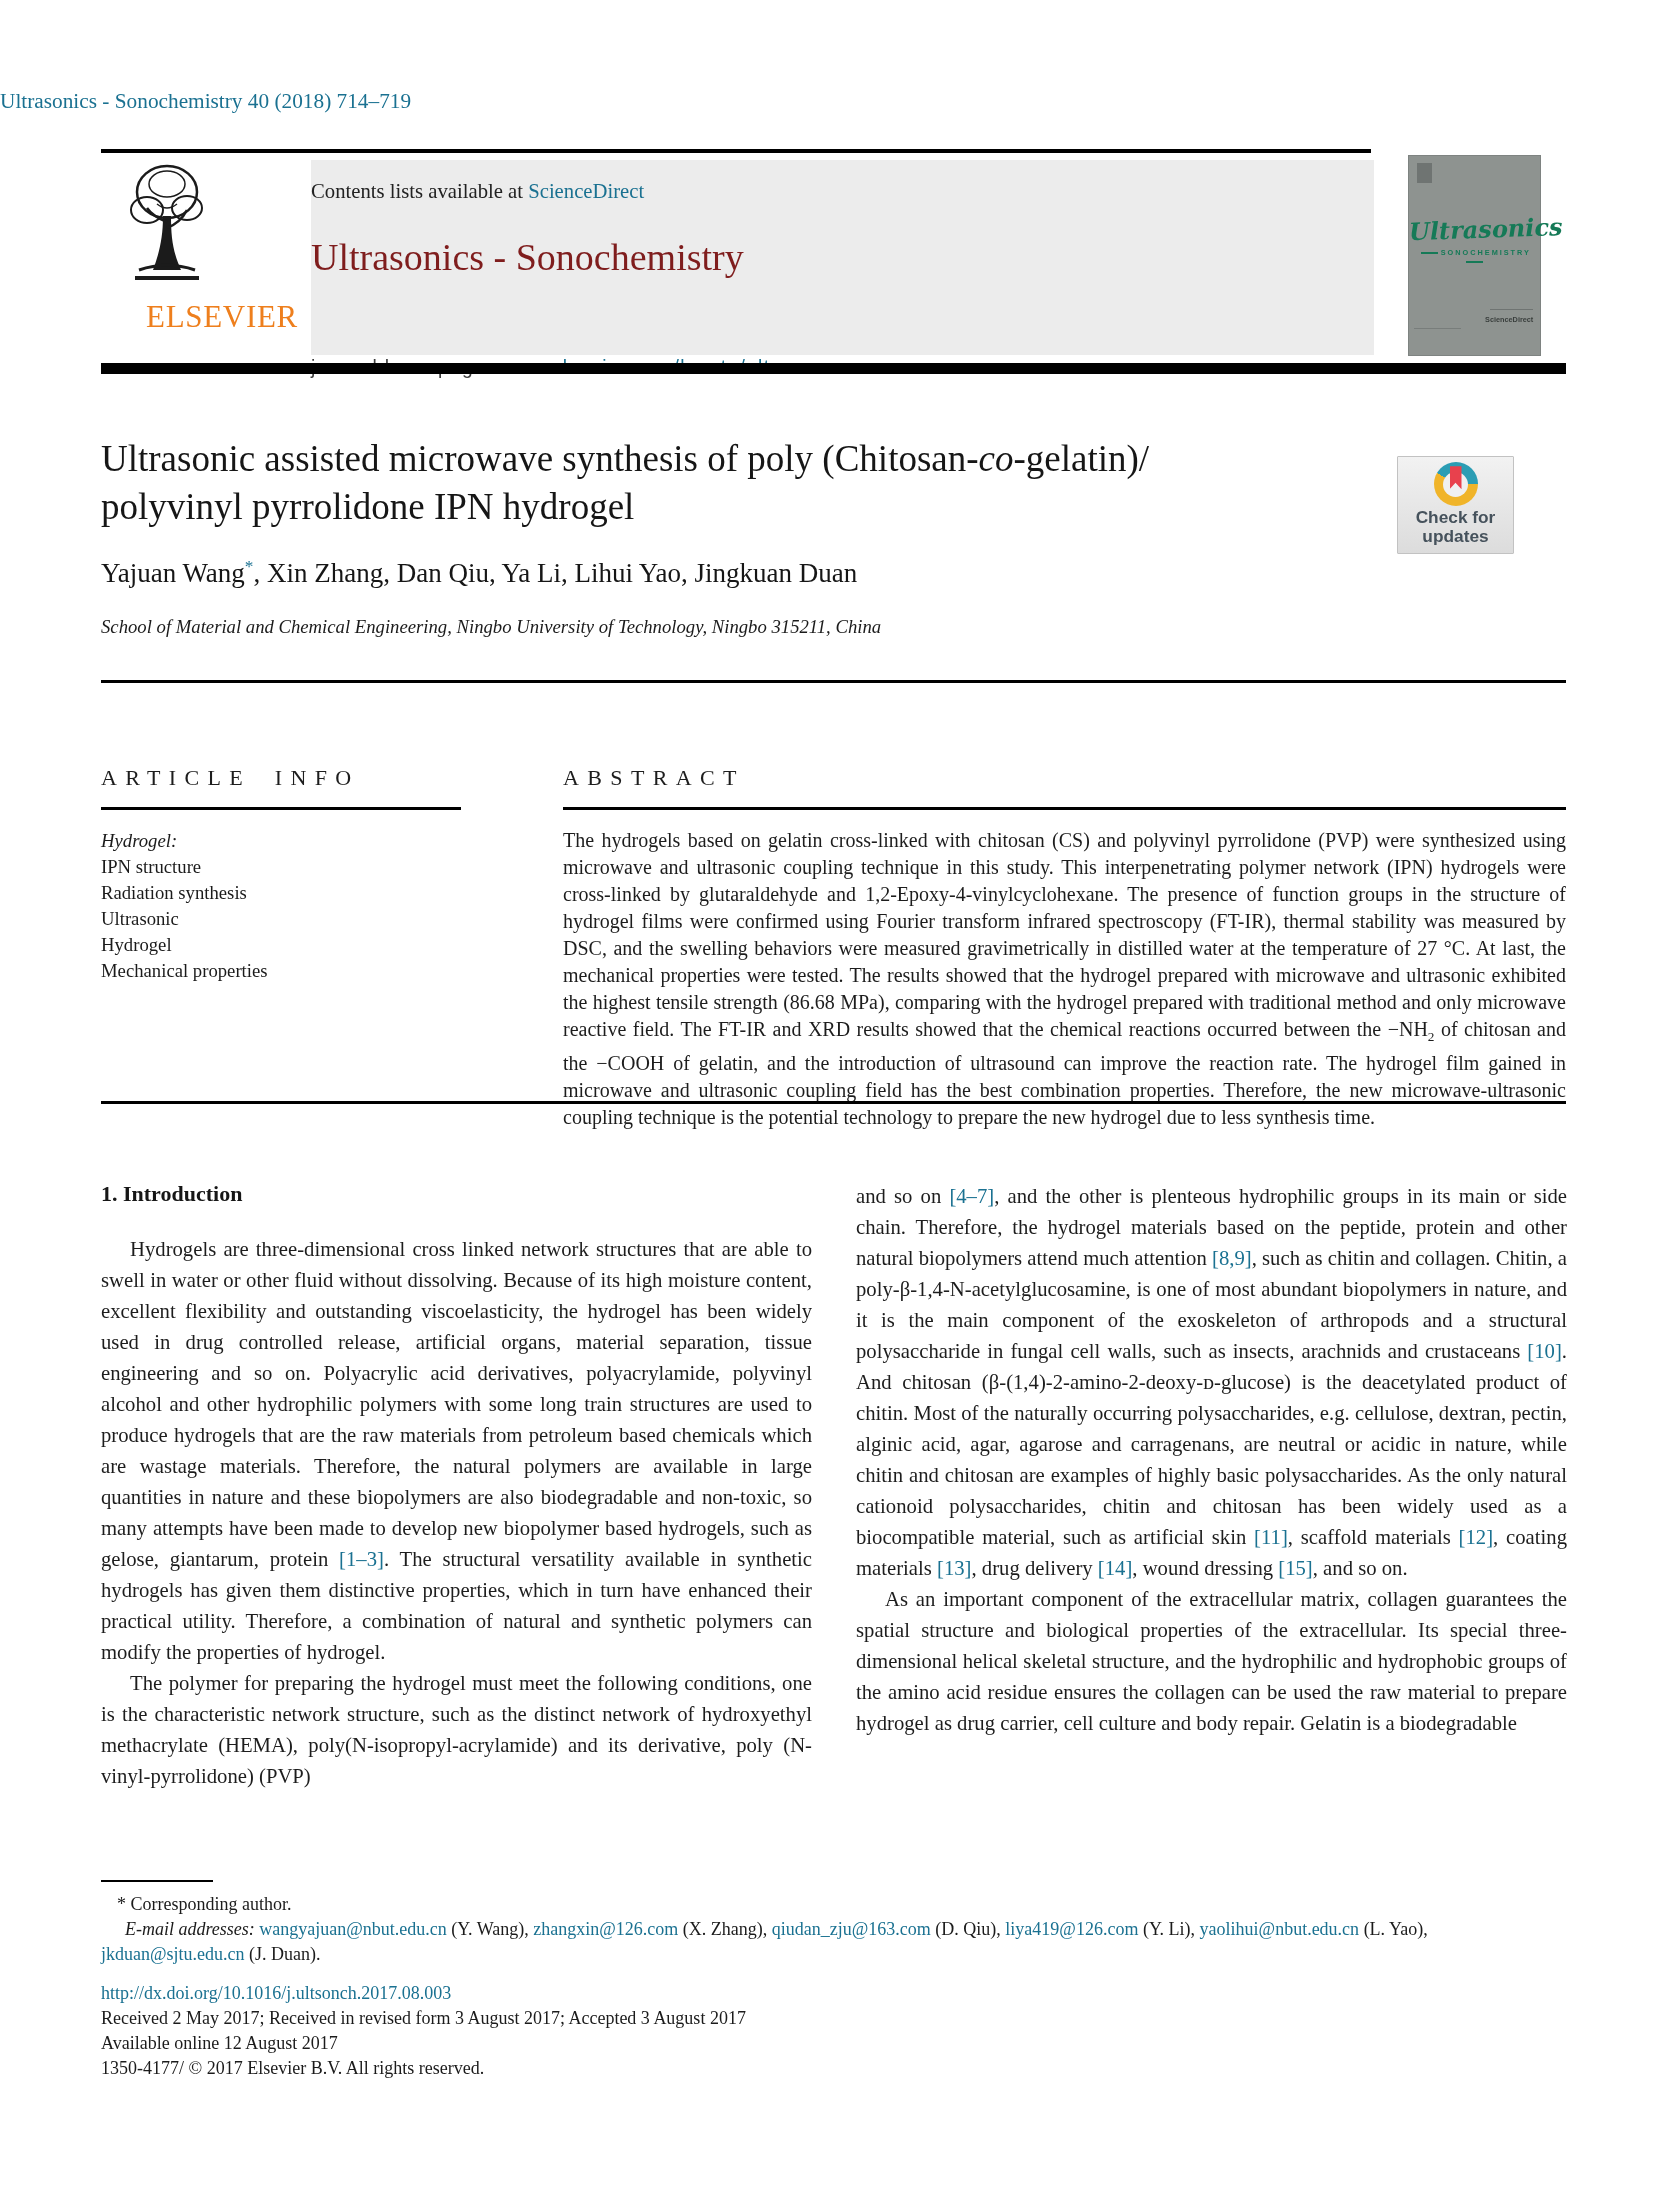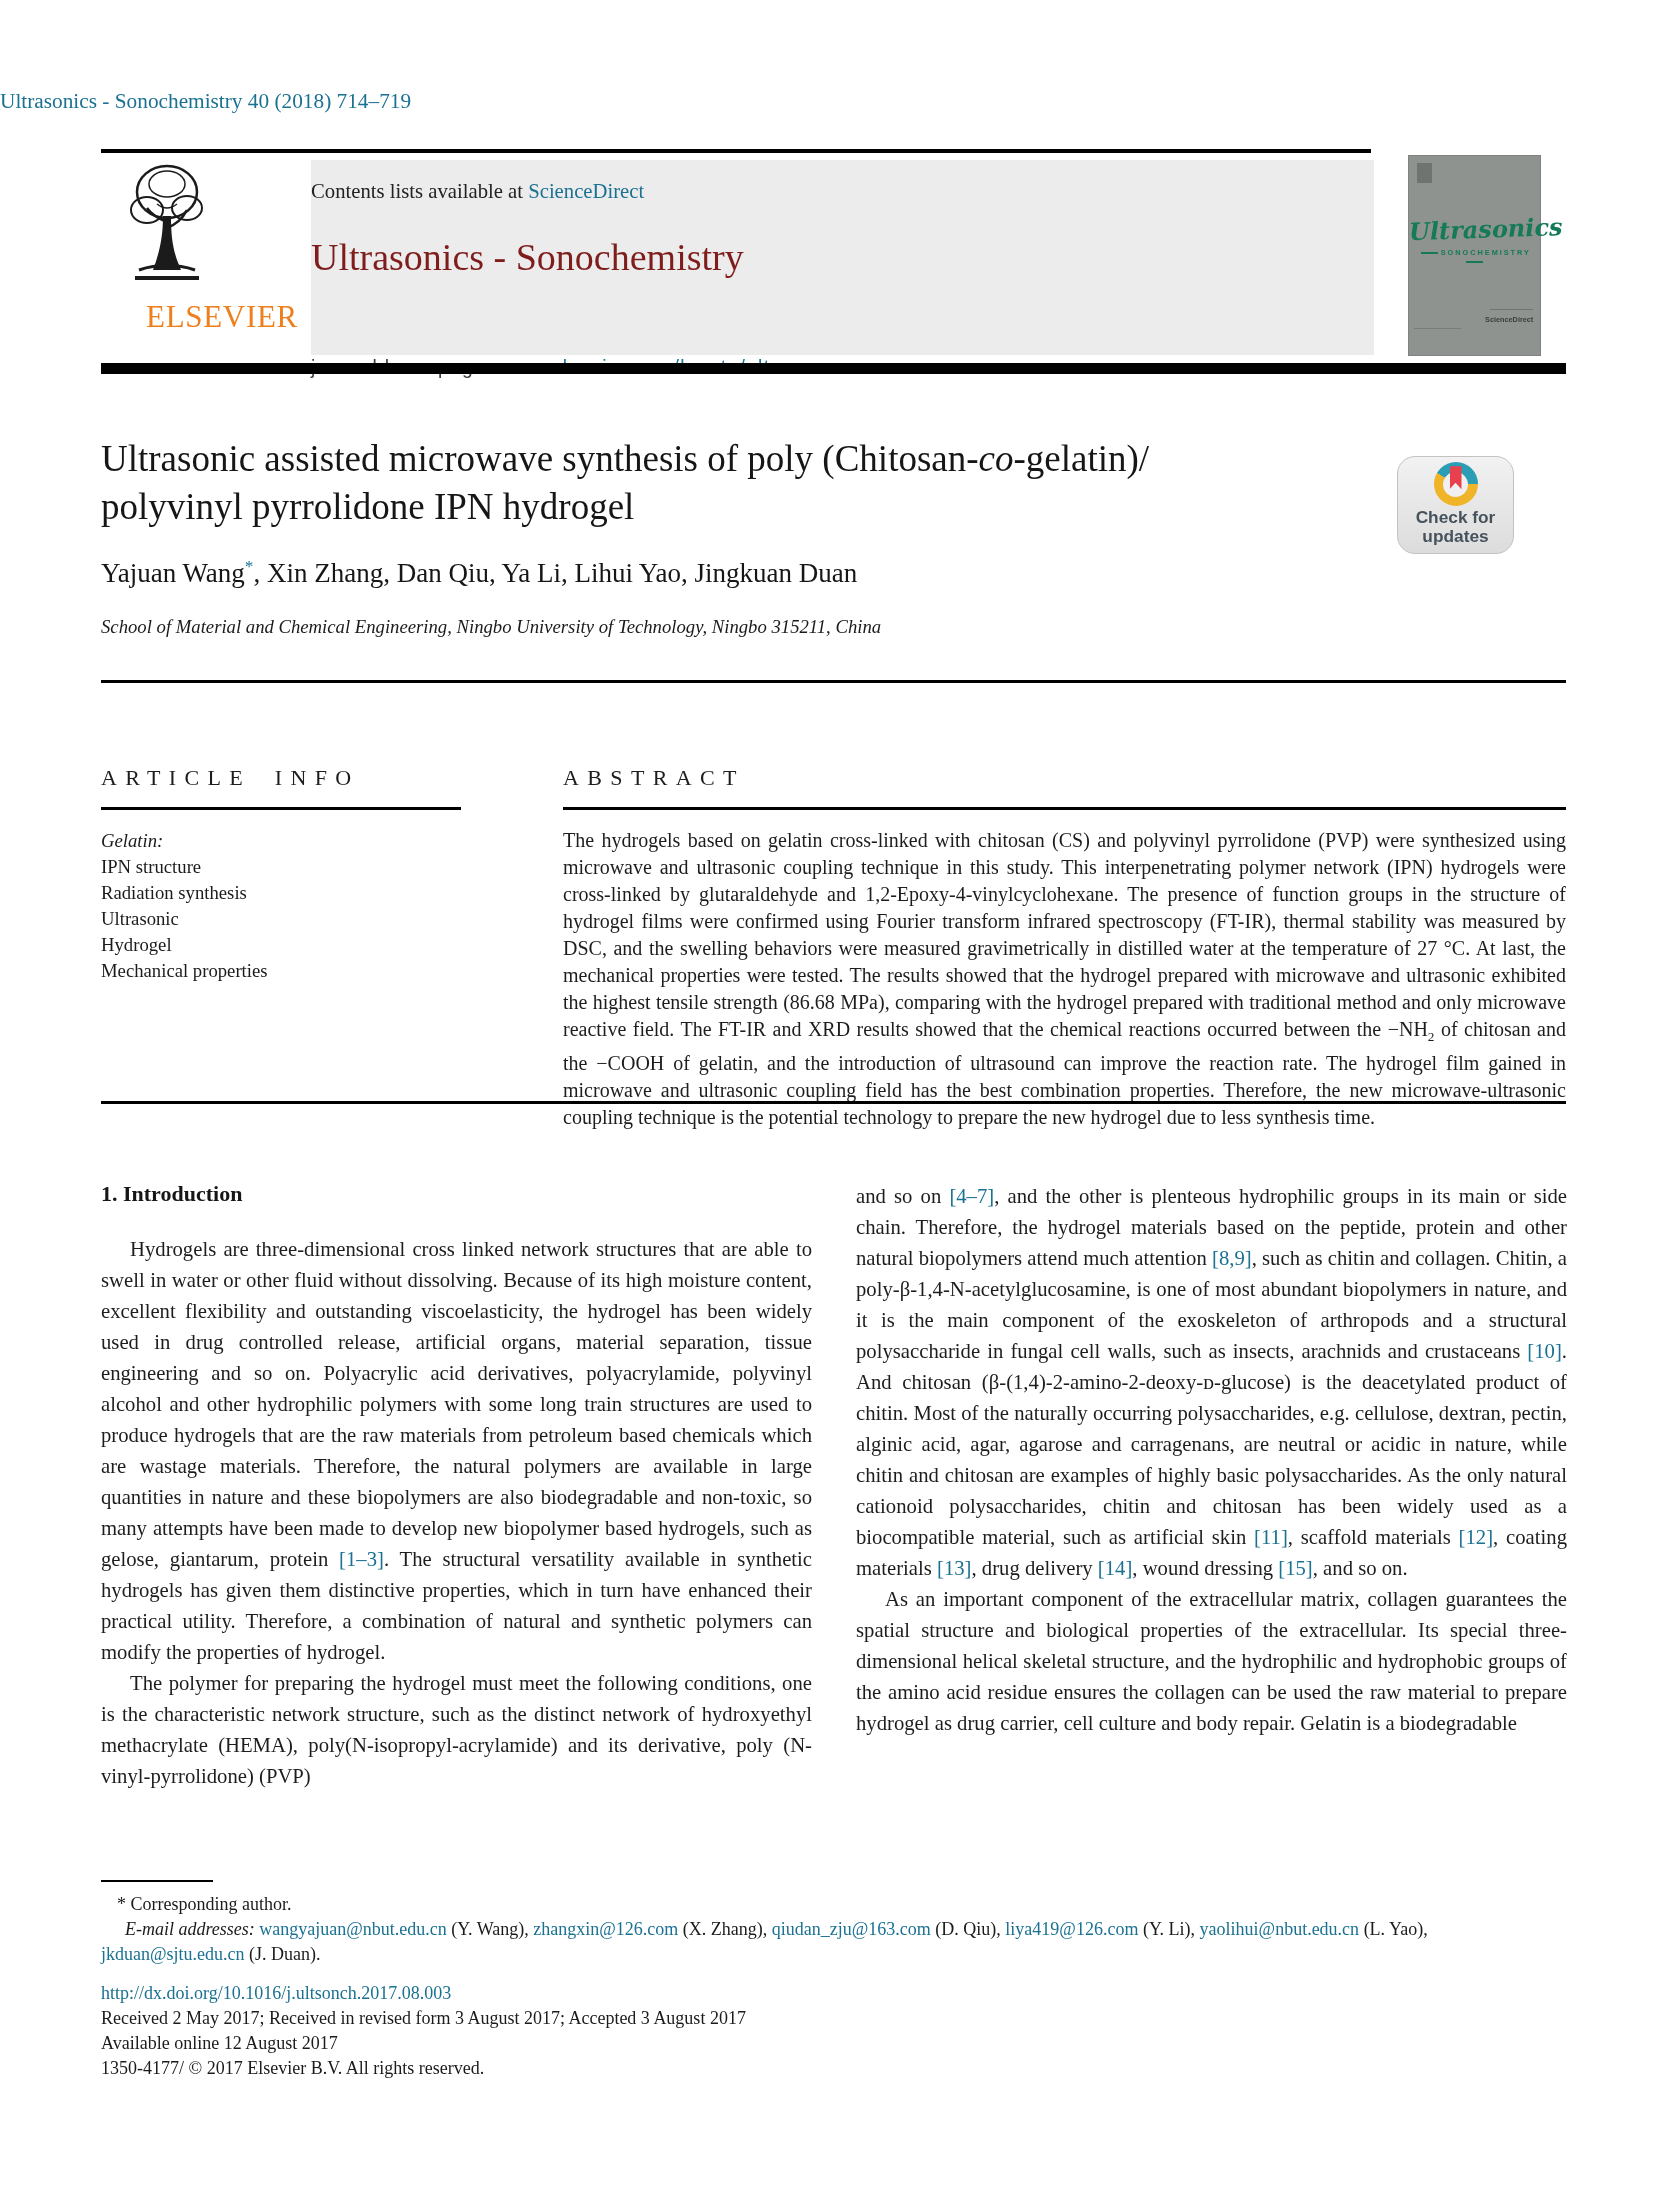--- a/index.html
+++ b/index.html
@@ -42,21 +42,21 @@
   .cover-sub:before,.cover-sub:after{content:"";display:inline-block;width:17.3px;height:1.3px;
              background:#157a57;vertical-align:middle;margin:0 2.7px;}
   .cover-sd{position:absolute;right:6.7px;top:159px;font-size:7.3px;font-weight:bold;
             color:#3a3f3d;font-family:"Liberation Sans",sans-serif;}
   .cover-sd-rule{position:absolute;right:6.7px;top:153px;width:43px;height:1.3px;background:#6f7472;}
   .cover-url{position:absolute;left:5.3px;top:172px;width:47px;height:1.3px;background:#787d7b;}
 
   
   .title{position:absolute;left:101px;top:435px;width:1267px;
          font-size:37px;line-height:48px;color:#161616;}
-  .badge{position:absolute;left:1397px;top:456px;width:115px;height:96px;border-radius:18px;
+  .badge{position:absolute;left:1397px;top:456px;width:115px;height:96px;border-radius:1px;
          background:linear-gradient(#f2f2f2,#dcdcdc);border:0.7px solid #c2c2c2;text-align:center;}
   .badge-icon{width:44px;height:44px;border-radius:50%;margin:5.3px auto 1.3px auto;position:relative;
               background:conic-gradient(from 300deg,#2b9db4 0deg 150deg,#f0b429 150deg 360deg);}
   .badge-icon:after{content:"";position:absolute;left:9.3px;top:9.3px;width:25px;height:25px;
               border-radius:50%;background:#f0f0f0;}
   .badge-book{position:absolute;left:16px;top:4px;width:12px;height:23px;background:#e8414d;z-index:2;
               clip-path:polygon(0 0,100% 0,100% 100%,50% 72%,0 100%);}
   .badge-text{font-family:"Liberation Sans",sans-serif;font-weight:bold;font-size:17.3px;
               line-height:19.3px;color:#46525c;}
 
@@ -157,21 +157,21 @@
     <span>Yajuan Wang</span><sup>*</sup><span>, Xin Zhang, Dan Qiu, Ya Li, Lihui Yao, Jingkuan Duan</span>
   </div>
   <div class="affiliation">School of Material and Chemical Engineering, Ningbo University of Technology, Ningbo 315211, China</div>
 
   <div class="rule-mid"></div>
 
   <div class="info-col">
     <div class="colhead">ARTICLE INFO</div>
     <div class="colhead-rule"></div>
     <div class="keywords">
-      <div class="it">Gelatin:</div>
+      <div class="it">Hydrogel:</div>
       <div>IPN structure</div>
       <div>Radiation synthesis</div>
       <div>Ultrasonic</div>
       <div>Hydrogel</div>
       <div>Mechanical properties</div>
     </div>
   </div>
 
   <div class="abs-col">
     <div class="colhead">ABSTRACT</div>

